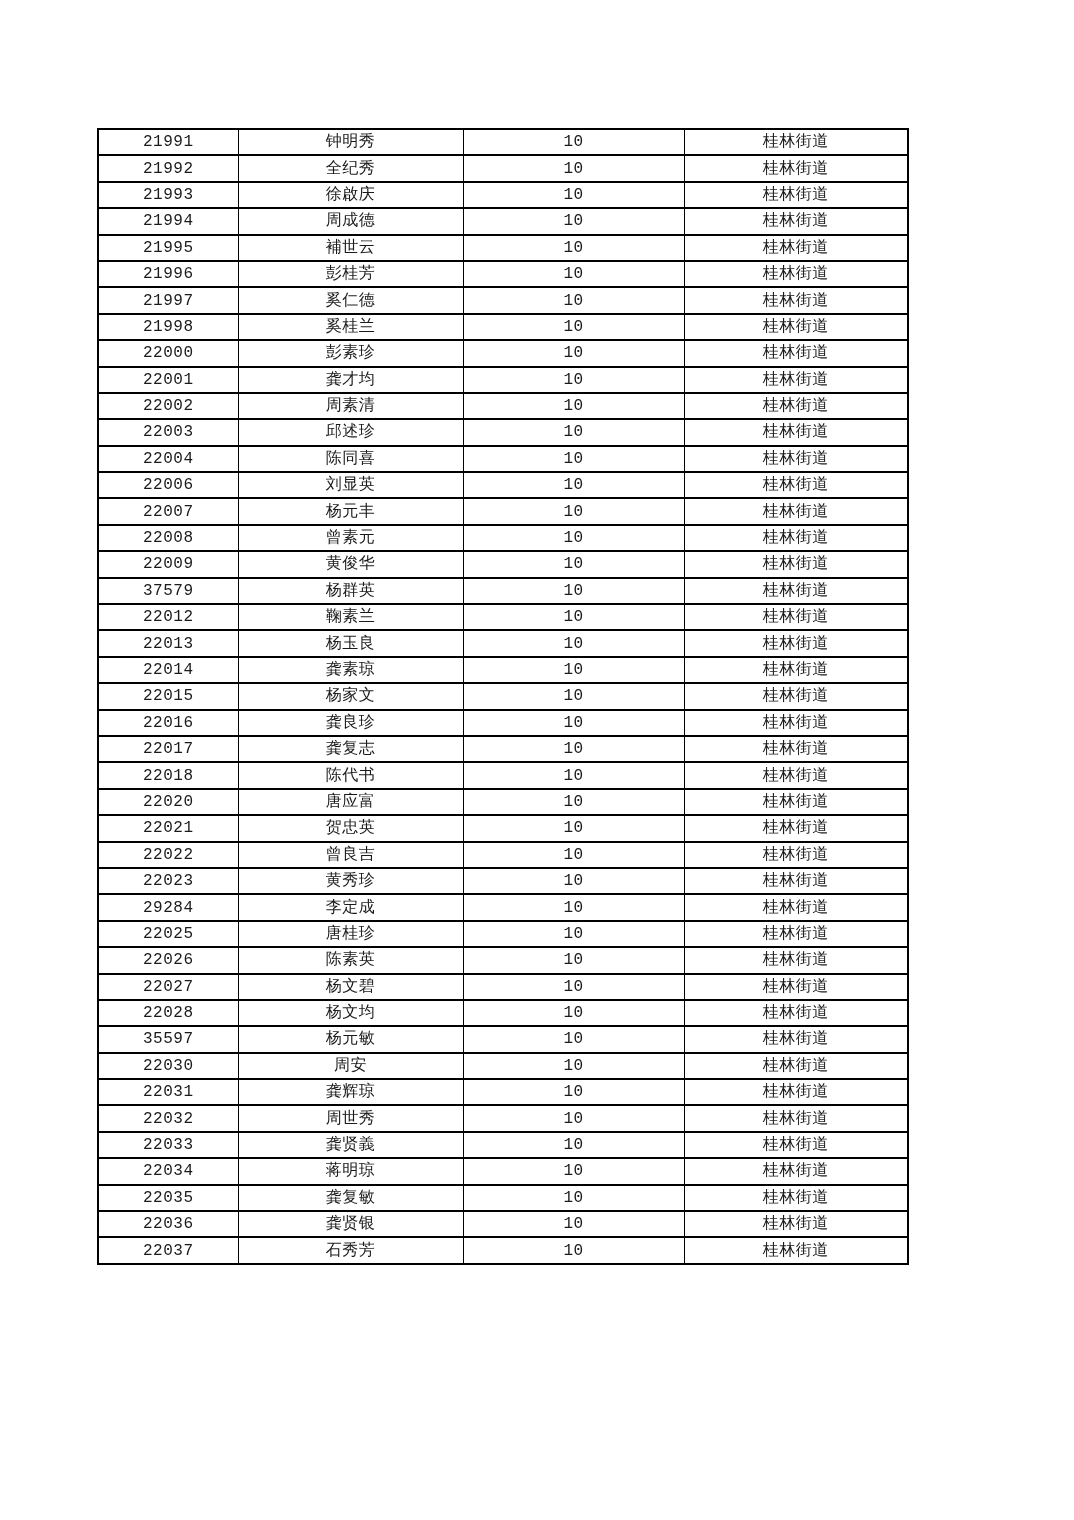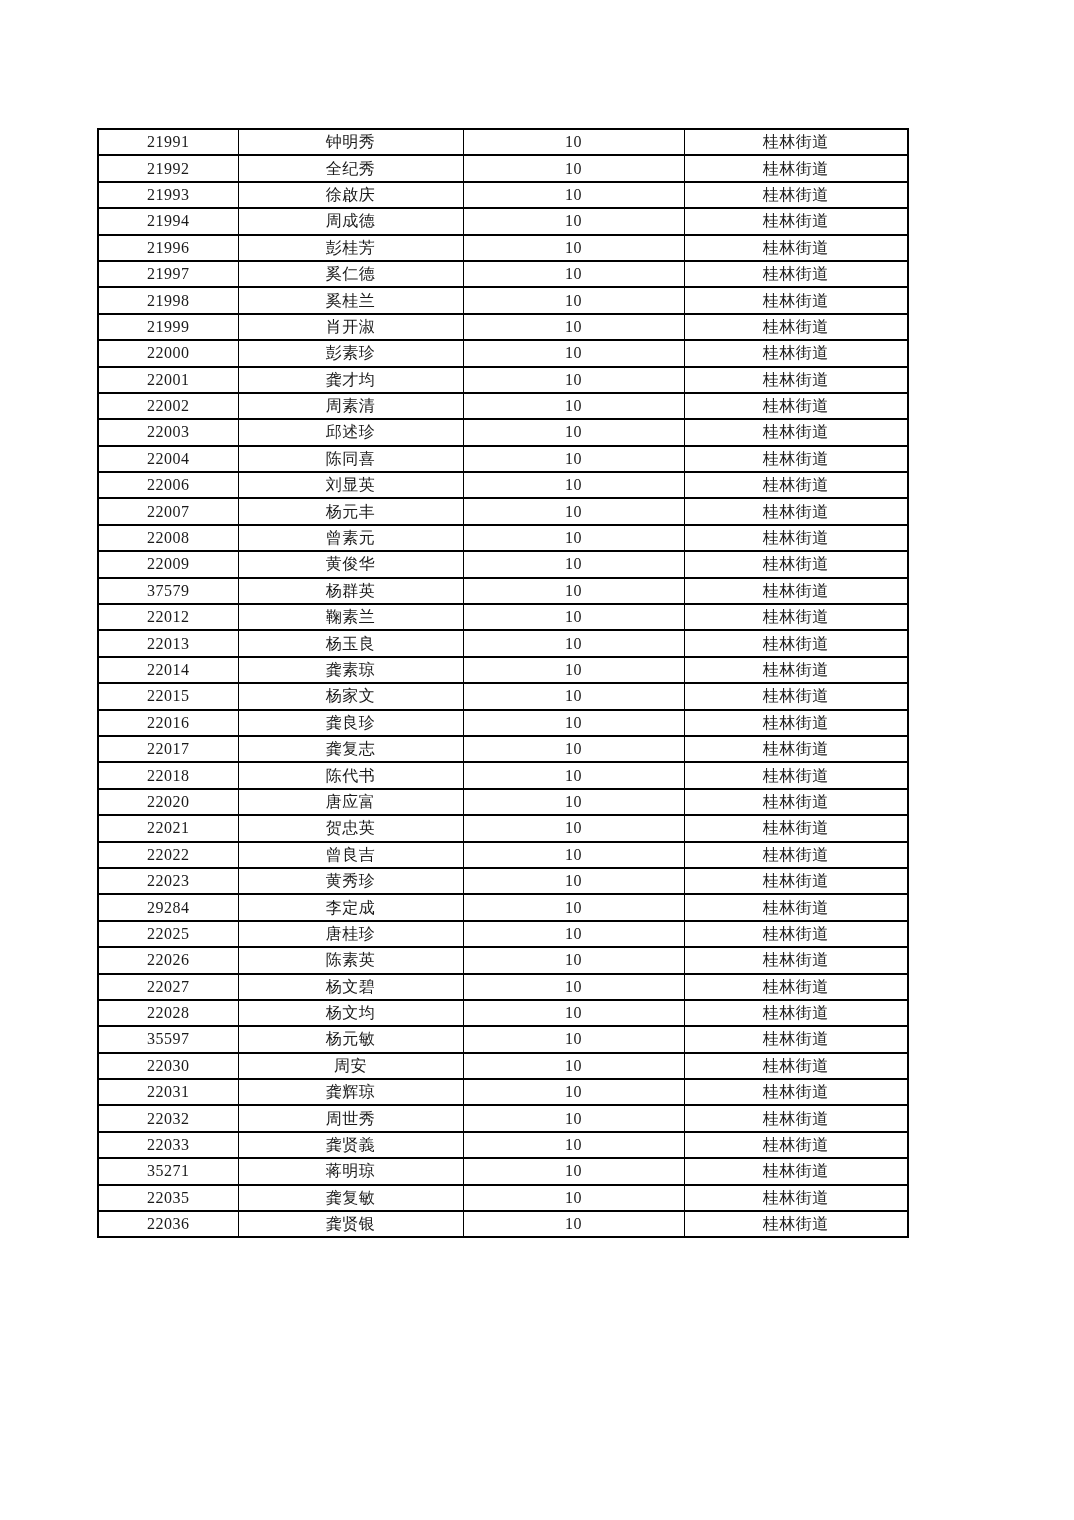--- a/index.html
+++ b/index.html
@@ -23,20 +23,21 @@
     background: #ffffff;
   }
   .roster-table {
     position: absolute;
     left: 97px;
     top: 128px;
     width: 810px;
     border-collapse: collapse;
     table-layout: fixed;
     border: 2px solid #000000;
+    font-family: Liberation Mono, monospace;
   }
   .roster-table td {
     border: solid #000000;
     border-width: 2px 1.5px;
     height: 24.4px;
     padding: 0;
     text-align: center;
     vertical-align: middle;
     font-size: 16px;
     line-height: 1;
@@ -79,44 +80,44 @@
           <td>10</td>
           <td>桂林街道</td>
         </tr>
         <tr>
           <td>21994</td>
           <td>周成德</td>
           <td>10</td>
           <td>桂林街道</td>
         </tr>
         <tr>
+          <td>21995</td>
+          <td>補世云</td>
+          <td>10</td>
+          <td>桂林街道</td>
+        </tr>
+        <tr>
           <td>21996</td>
           <td>彭桂芳</td>
           <td>10</td>
           <td>桂林街道</td>
         </tr>
         <tr>
           <td>21997</td>
           <td>奚仁德</td>
           <td>10</td>
           <td>桂林街道</td>
         </tr>
         <tr>
           <td>21998</td>
           <td>奚桂兰</td>
           <td>10</td>
           <td>桂林街道</td>
         </tr>
         <tr>
-          <td>21999</td>
-          <td>肖开淑</td>
-          <td>10</td>
-          <td>桂林街道</td>
-        </tr>
-        <tr>
           <td>22000</td>
           <td>彭素珍</td>
           <td>10</td>
           <td>桂林街道</td>
         </tr>
         <tr>
           <td>22001</td>
           <td>龚才均</td>
           <td>10</td>
           <td>桂林街道</td>
@@ -289,32 +290,38 @@
           <td>10</td>
           <td>桂林街道</td>
         </tr>
         <tr>
           <td>22033</td>
           <td>龚贤義</td>
           <td>10</td>
           <td>桂林街道</td>
         </tr>
         <tr>
-          <td>35271</td>
+          <td>22034</td>
           <td>蒋明琼</td>
           <td>10</td>
           <td>桂林街道</td>
         </tr>
         <tr>
           <td>22035</td>
           <td>龚复敏</td>
           <td>10</td>
           <td>桂林街道</td>
         </tr>
         <tr>
           <td>22036</td>
           <td>龚贤银</td>
+          <td>10</td>
+          <td>桂林街道</td>
+        </tr>
+        <tr>
+          <td>22037</td>
+          <td>石秀芳</td>
           <td>10</td>
           <td>桂林街道</td>
         </tr>
       </tbody>
   </table>
 </div>
 
 </body></html>

